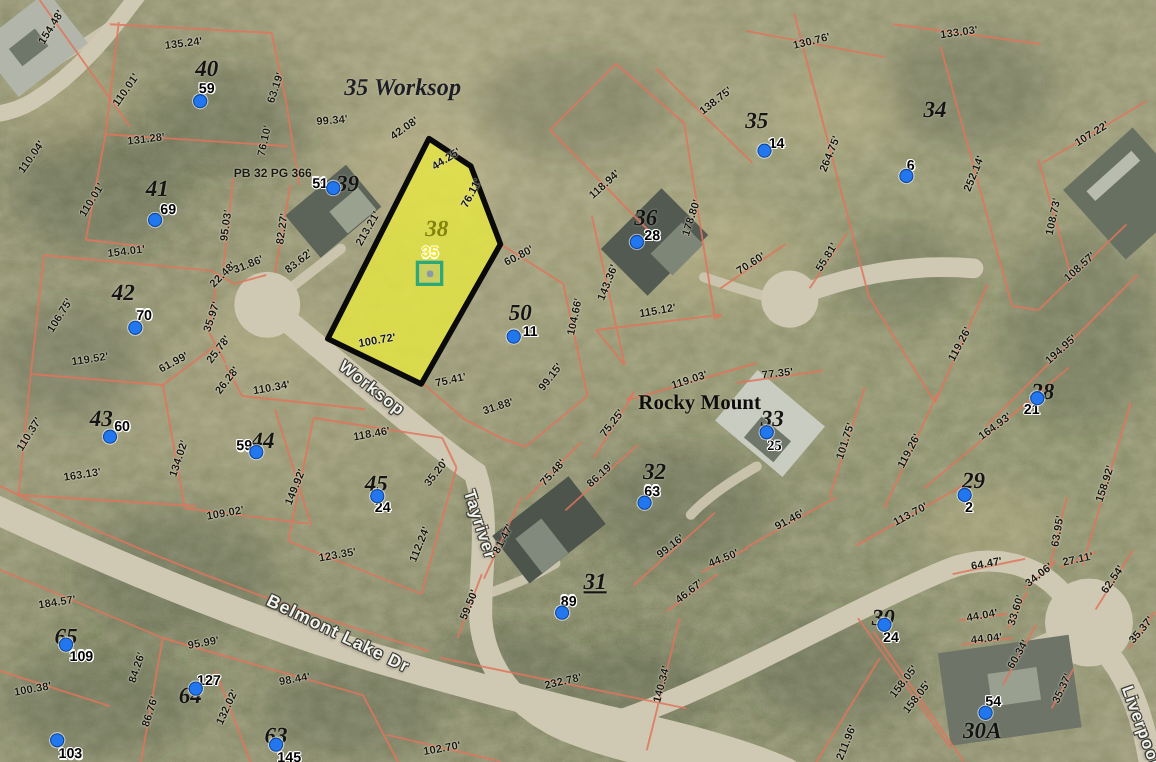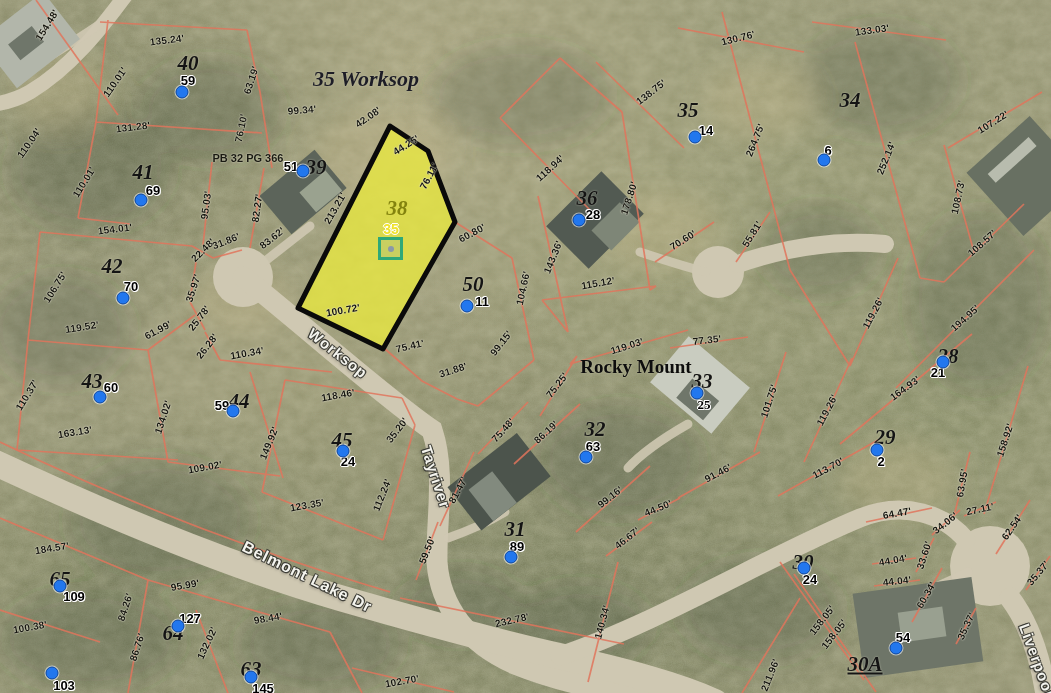--- a/index.html
+++ b/index.html
@@ -313,27 +313,27 @@
       <div class="dot" style="left: 695px; top: 137px;"></div>
       <div class="lot" style="left: 850px; top: 100px;">34</div>
       <div class="pinlbl" style="left: 828px; top: 150px;">6</div>
       <div class="dot" style="left: 824px; top: 160px;"></div>
       <div class="lot" style="left: 702px; top: 381px;">33</div>
       <div class="pinlbl" style="left: 704px; top: 405px; font-family: Liberation Serif, serif;">25</div>
       <div class="dot" style="left: 697px; top: 393px;"></div>
       <div class="lot" style="left: 595px; top: 429px;">32</div>
       <div class="pinlbl" style="left: 593px; top: 446px;">63</div>
       <div class="dot" style="left: 586px; top: 457px;"></div>
-      <div class="lot" style="left: 515px; top: 529px;">31</div>
+      <div class="lot" style="left: 541px; top: 529px; text-decoration: underline;">31</div>
       <div class="pinlbl" style="left: 517px; top: 546px;">89</div>
       <div class="dot" style="left: 511px; top: 557px;"></div>
       <div class="lot" style="left: 803px; top: 562px;">30</div>
       <div class="pinlbl" style="left: 810px; top: 579px;">24</div>
       <div class="dot" style="left: 804px; top: 568px;"></div>
-      <div class="lot" style="left: 865px; top: 664px; text-decoration: underline;">30A</div>
+      <div class="lot" style="left: 893px; top: 664px;">30A</div>
       <div class="pinlbl" style="left: 903px; top: 637px;">54</div>
       <div class="dot" style="left: 896px; top: 648px;"></div>
       <div class="lot" style="left: 885px; top: 437px;">29</div>
       <div class="pinlbl" style="left: 881px; top: 461px;">2</div>
       <div class="dot" style="left: 877px; top: 450px;"></div>
       <div class="lot" style="left: 948px; top: 356px;">28</div>
       <div class="pinlbl" style="left: 938px; top: 372px;">21</div>
       <div class="dot" style="left: 943px; top: 362px;"></div>
       <div class="lot" style="left: 60px; top: 579px;">65</div>
       <div class="pinlbl" style="left: 74px; top: 596px;">109</div>

